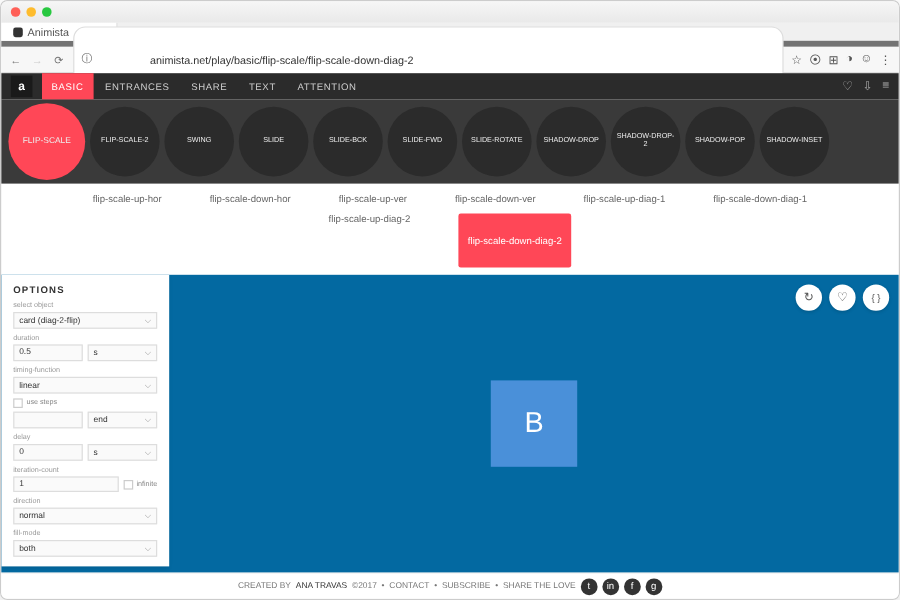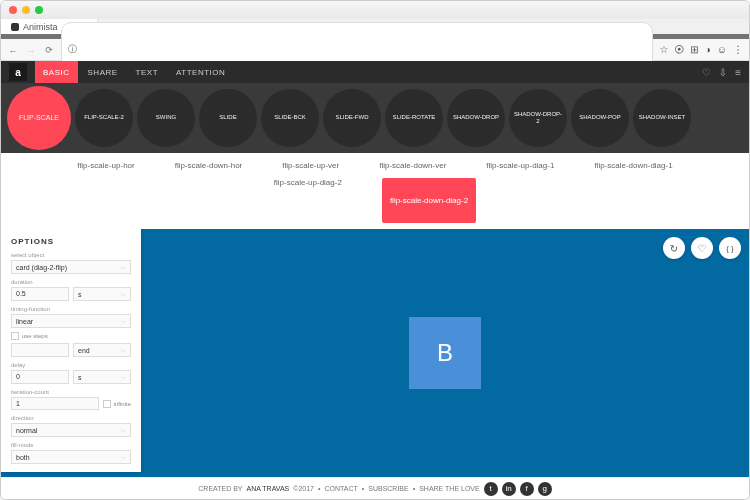--- a/index.html
+++ b/index.html
@@ -71,34 +71,36 @@
     </div>
     <div class="newtab">+</div>
   </div>
   <div class="addrbar">
     <span class="ico">←</span>
     <span class="ico" style="color:#ccc;">→</span>
     <span class="ico">⟳</span>
     <div class="addr">
       <span>ⓘ</span>
       <span class="sec">Not Secure</span>
+      <span style="color:#333;">animista.net/play/basic/flip-scale/flip-scale-down-diag-2</span>
     </div>
     <div class="right-icons">
       <span>☆</span>
       <span>⦿</span>
       <span>⊞</span>
       <span>◑</span>
       <span>☺</span>
       <span>⋮</span>
     </div>
   </div>
 
   <div class="appbar">
     <div class="logo">a</div>
     <div class="nav-item active">BASIC</div>
+    <div class="nav-item">ENTRANCES</div>
     <div class="nav-item">SHARE</div>
     <div class="nav-item">TEXT</div>
     <div class="nav-item">ATTENTION</div>
     <div class="spacer"></div>
     <div class="appbar-right">
       <span>♡</span>
       <span>⇩</span>
       <span>≡</span>
     </div>
   </div>

